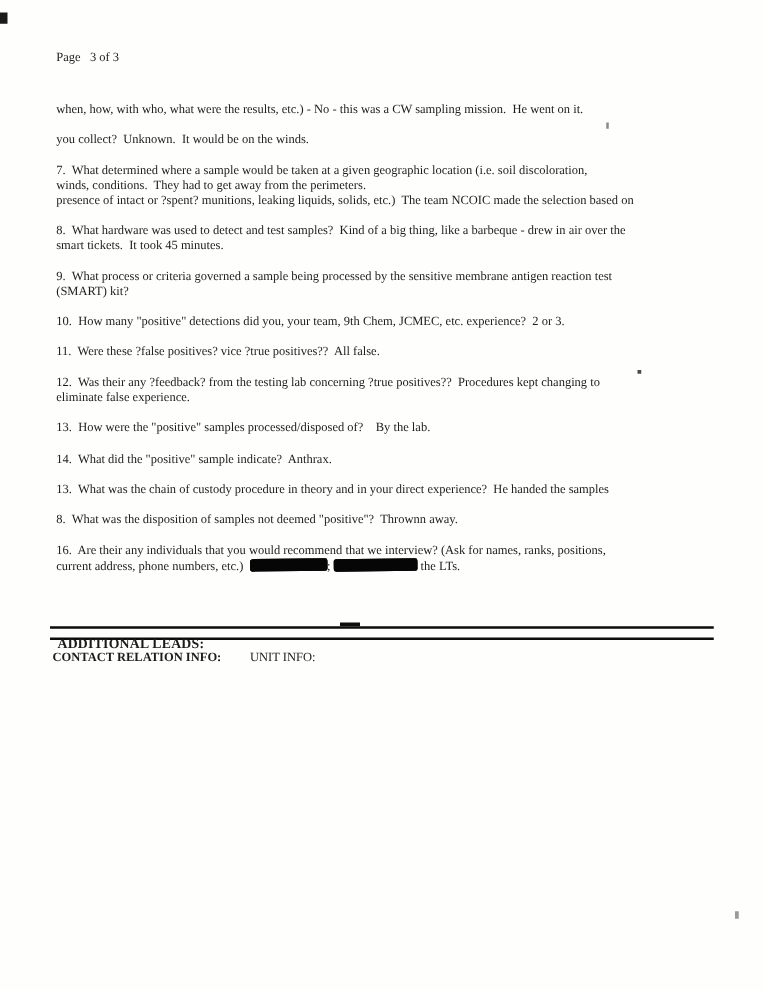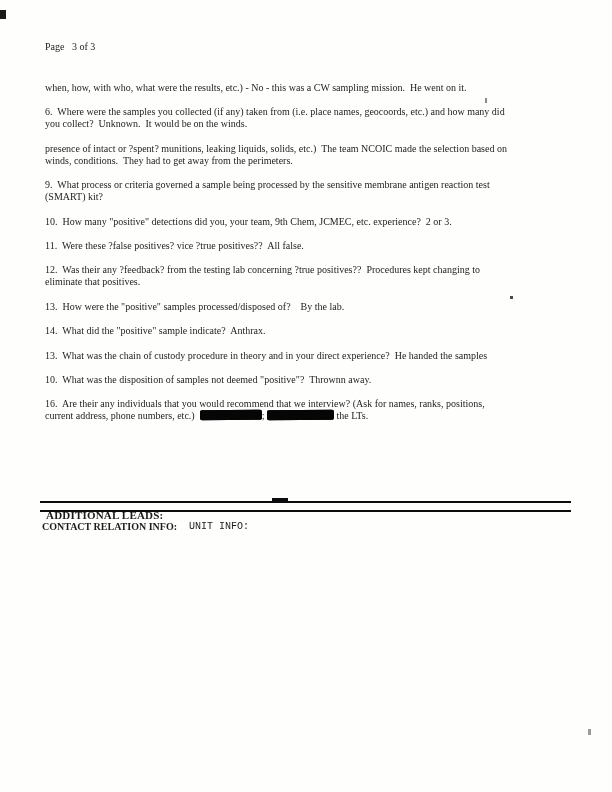--- a/index.html
+++ b/index.html
@@ -37,71 +37,75 @@
   }
   .leads-label {
     position:absolute; left:46px; top:509px;
     font-size:11px; font-weight:bold; letter-spacing:0.2px; white-space:pre;
   }
   .footer-line {
     position:absolute; left:42px; top:521px; width:530px; height:13px;
     font-size:10px;
   }
   .footer-line .contact { position:absolute; left:0; white-space:pre;font-weight:bold; }
-  .footer-line .unit { position:absolute; left:147px; white-space:pre;font-family:Liberation Mono, monospace; }
+  .footer-line .unit { position:absolute; left:158px; white-space:pre; }
   .speck-a { position:absolute; left:510px; top:296px; width:3px; height:3px; background:#4a4a4a; }
   .speck-b { position:absolute; left:588px; top:729px; width:3px; height:6px; background:#9a9a9a; }
   .speck-c { position:absolute; left:485px; top:98px; width:2px; height:5px; background:#8a8a8a; }
 </style>
 </head>
 <body>
 
 <div class="page">
 
   <div class="corner-mark"></div>
 
   <div class="page-header">Page   3 of 3</div>
 
   <div class="doc-body">
       <div class="para">
         <div class="ln">when, how, with who, what were the results, etc.) - No - this was a CW sampling mission.  He went on it.</div>
       </div>
       <div class="para">
-        <div class="ln">6.  Where were the samples you collected (if any) taken from (i.e. place names, geocoords, etc.) and how many did</div>
         <div class="ln">you collect?  Unknown.  It would be on the winds.</div>
       </div>
       <div class="para">
+        <div class="ln">7.  What determined where a sample would be taken at a given geographic location (i.e. soil discoloration,</div>
+        <div class="ln">winds, conditions.  They had to get away from the perimeters.</div>
         <div class="ln">presence of intact or ?spent? munitions, leaking liquids, solids, etc.)  The team NCOIC made the selection based on</div>
-        <div class="ln">winds, conditions.  They had to get away from the perimeters.</div>
+      </div>
+      <div class="para">
+        <div class="ln">8.  What hardware was used to detect and test samples?  Kind of a big thing, like a barbeque - drew in air over the</div>
+        <div class="ln">smart tickets.  It took 45 minutes.</div>
       </div>
       <div class="para">
         <div class="ln">9.  What process or criteria governed a sample being processed by the sensitive membrane antigen reaction test</div>
         <div class="ln">(SMART) kit?</div>
       </div>
       <div class="para">
         <div class="ln">10.  How many "positive" detections did you, your team, 9th Chem, JCMEC, etc. experience?  2 or 3.</div>
       </div>
       <div class="para">
         <div class="ln">11.  Were these ?false positives? vice ?true positives??  All false.</div>
       </div>
       <div class="para">
         <div class="ln">12.  Was their any ?feedback? from the testing lab concerning ?true positives??  Procedures kept changing to</div>
-        <div class="ln">eliminate that positives.</div>
+        <div class="ln">eliminate false experience.</div>
       </div>
       <div class="para">
         <div class="ln">13.  How were the "positive" samples processed/disposed of?    By the lab.</div>
       </div>
       <div class="para">
         <div class="ln">14.  What did the "positive" sample indicate?  Anthrax.</div>
       </div>
       <div class="para">
         <div class="ln">13.  What was the chain of custody procedure in theory and in your direct experience?  He handed the samples</div>
       </div>
       <div class="para">
-        <div class="ln">10.  What was the disposition of samples not deemed "positive"?  Thrownn away.</div>
+        <div class="ln">8.  What was the disposition of samples not deemed "positive"?  Thrownn away.</div>
       </div>
       <div class="para">
         <div class="ln">16.  Are their any individuals that you would recommend that we interview? (Ask for names, ranks, positions,</div>
         <div class="ln">current address, phone numbers, etc.)  <span class="redaction" style="width: 62px; background: rgb(6, 6, 6);"></span>; <span class="redaction" style="width: 67px; background: rgb(6, 6, 6);"></span> the LTs.</div>
       </div>
     </div>
 
   <div class="sep-rule"></div>
   <div class="rule-tick"></div>
 

